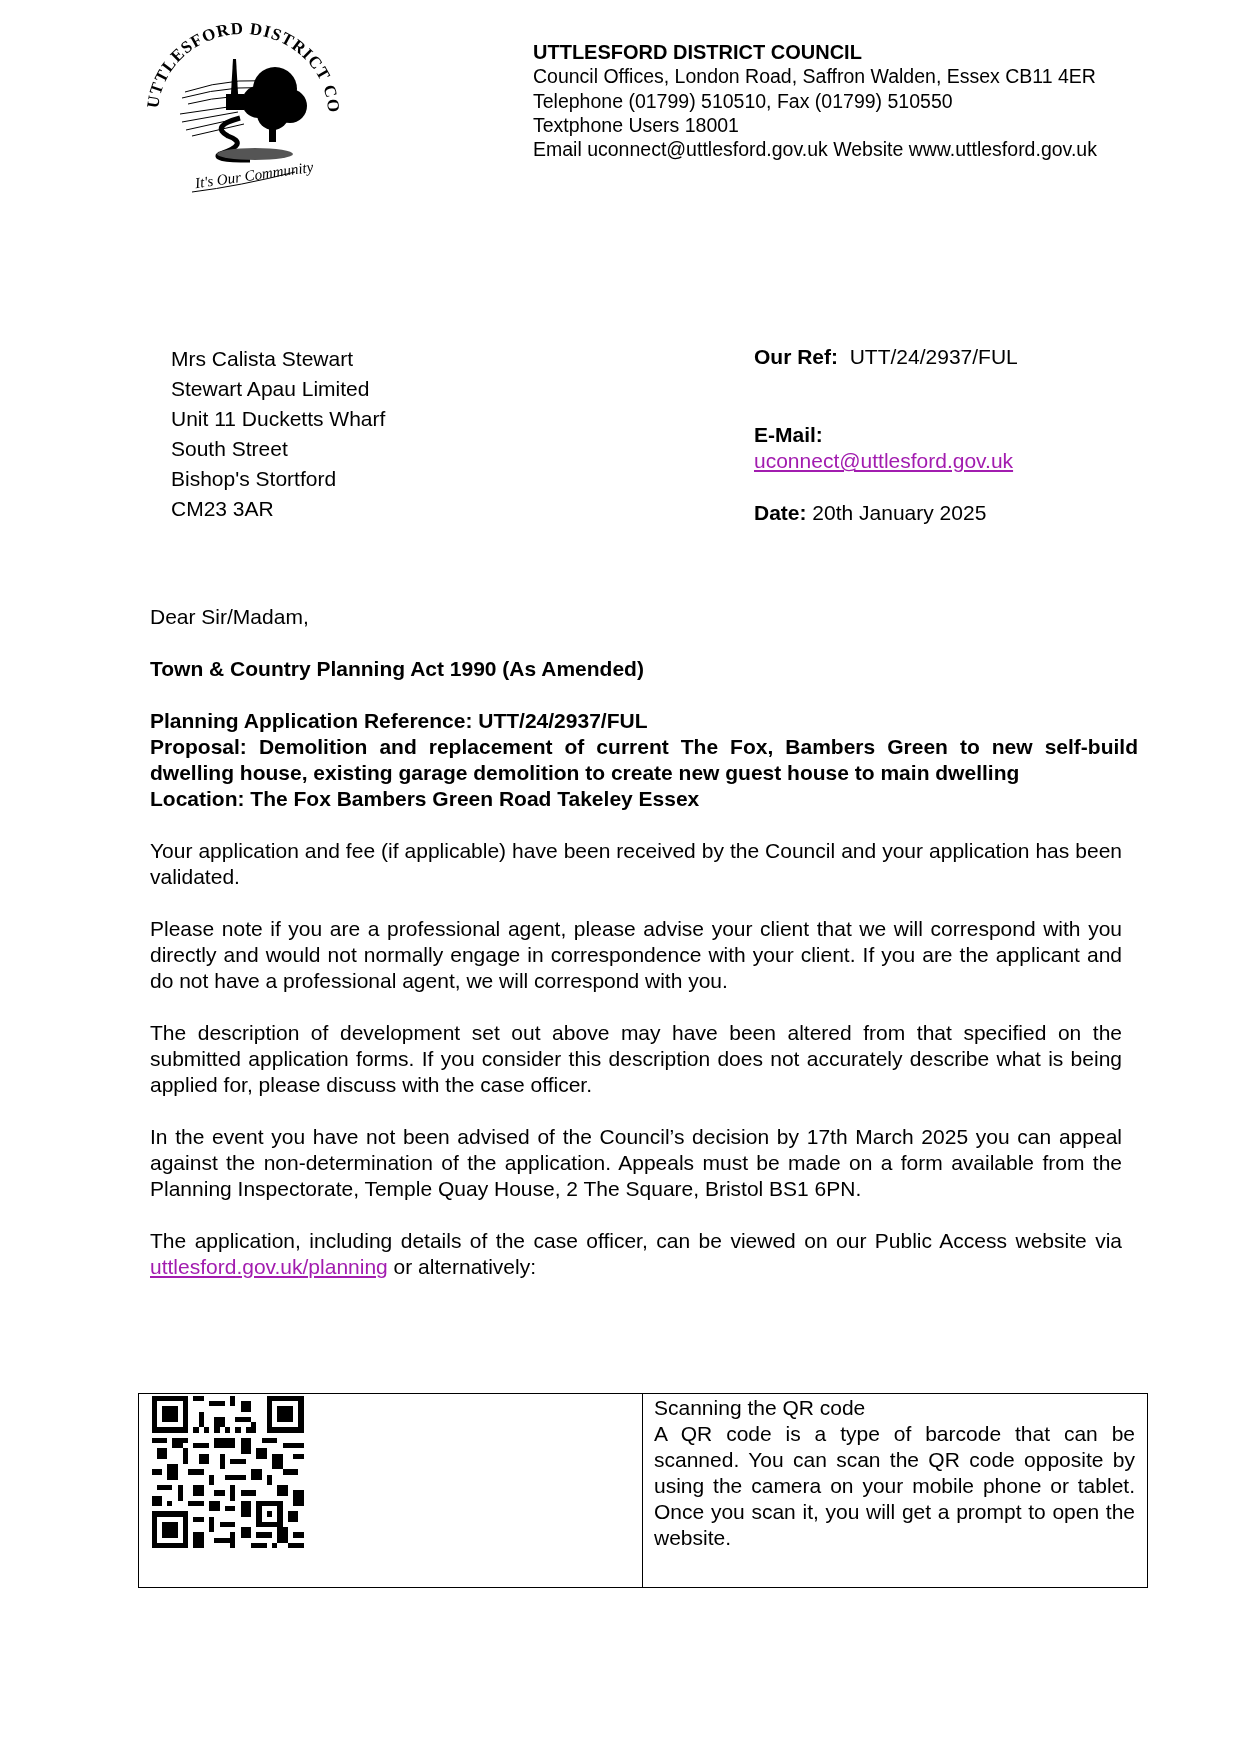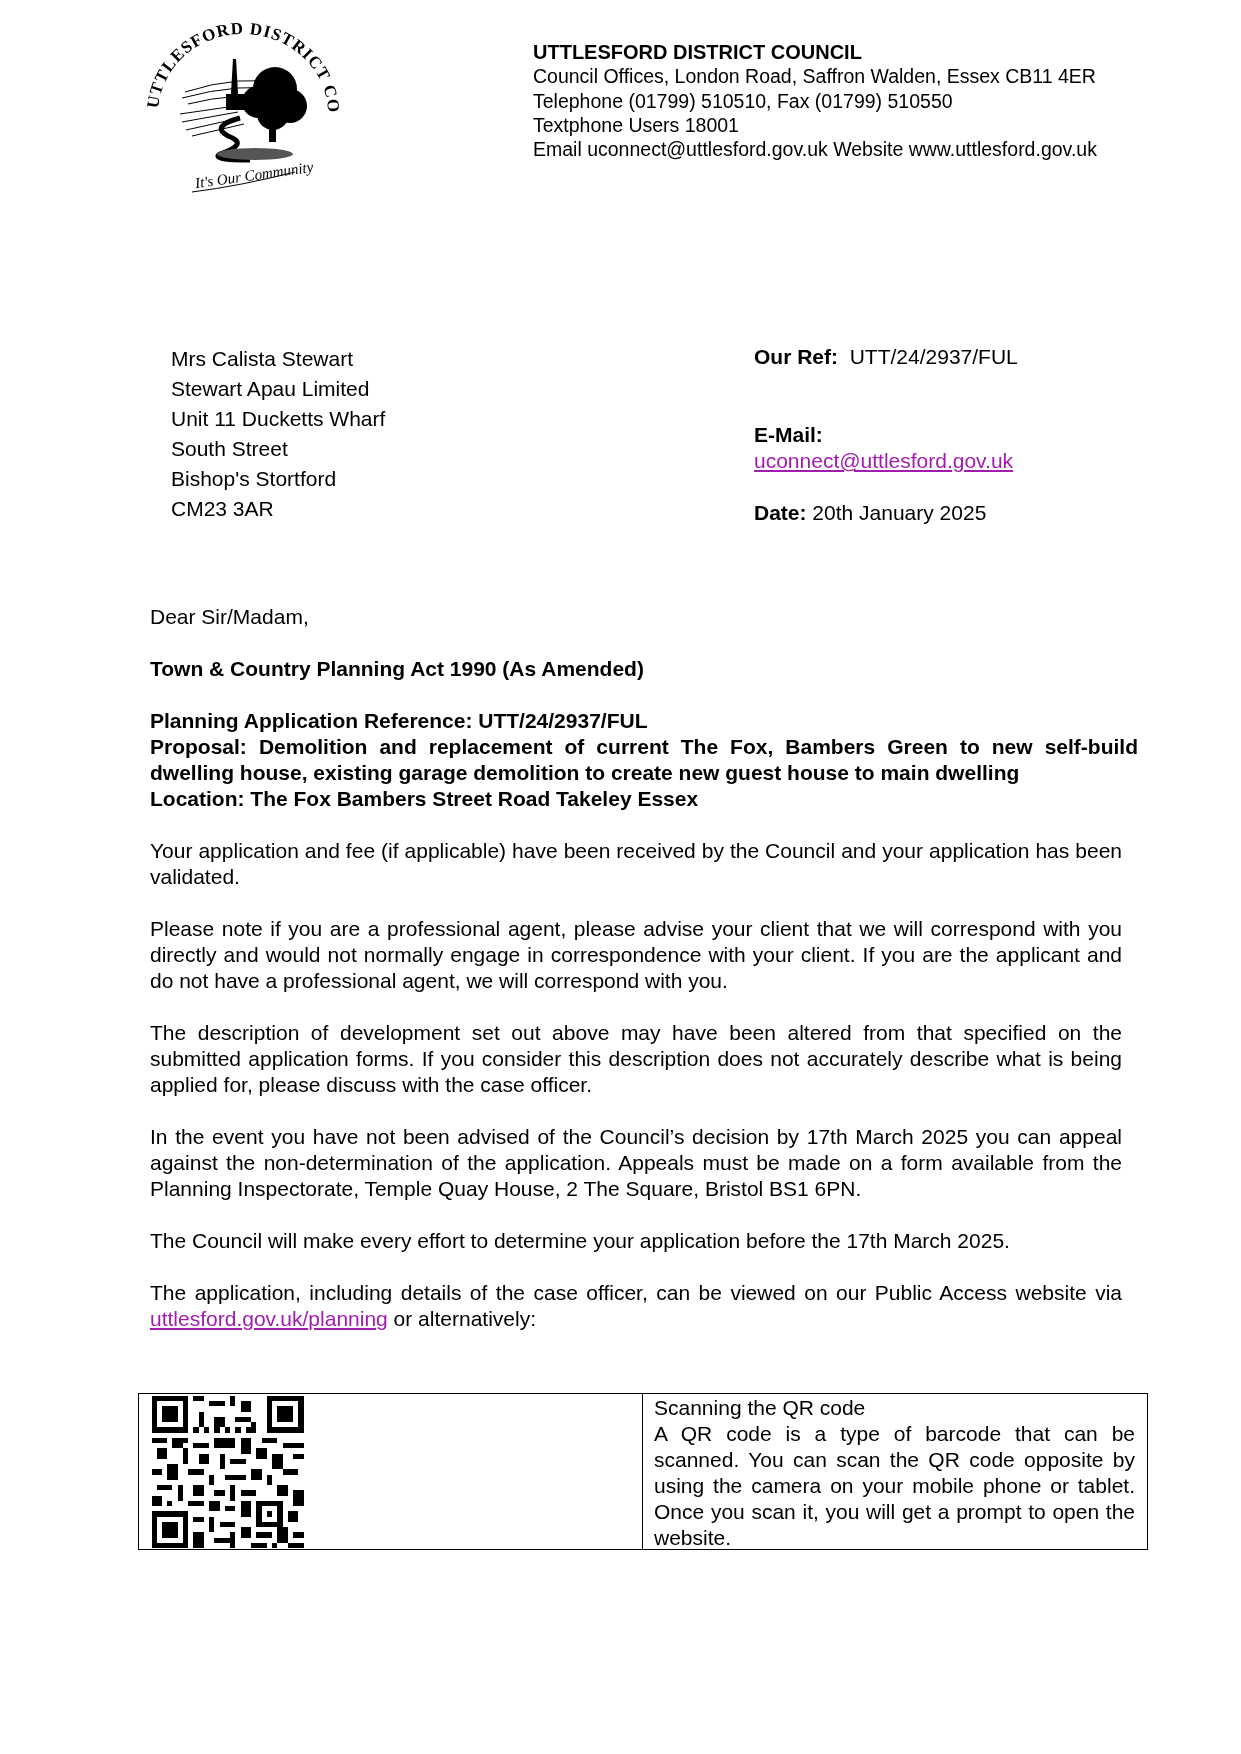--- a/index.html
+++ b/index.html
@@ -10,21 +10,21 @@
   .header { left: 533px; top: 40px; font-size: 19.5px; line-height: 24.3px; }
   .header .org { font-weight: bold; font-size: 20px; }
   .addr { left: 171px; top: 344px; font-size: 21px; line-height: 30px; }
   .refs { left: 754px; top: 344px; font-size: 21px; line-height: 26px; }
   .refs b { font-weight: bold; }
   .link { color: #a21caf; text-decoration: underline; }
   .body { left: 150px; top: 604px; width: 988px; font-size: 21px; line-height: 26px; }
   .body p { margin: 0 16px 26px 0; text-align: justify; }
   .body .bold { font-weight: bold; }
   .body .tight { margin: 0; }
-  .qrtable { left: 138px; top: 1393px; width: 1010px; height: 157px;
+  .qrtable { left: 138px; top: 1393px; width: 1010px; height: 195px;
              border: 1.5px solid #000; display: flex; box-sizing: border-box; }
   .qrcell { width: 503px; border-right: 1.5px solid #000; position: relative; }
   .qrcode { position: absolute; left: 11px; top: 2px; width: 155px; height: 152px; }
   .infocell { flex: 1; padding: 1px 12px 0 11px; font-size: 21px; line-height: 26px; text-align: justify; }
 </style>
 </head>
 <body>
 
 <div class="abs logo">
   <svg width="210" height="190" viewBox="0 0 210 190">
@@ -88,26 +88,25 @@
     <b>Date:</b>
     <span>20th January 2025</span>
   </div>
 </div>
 
 <div class="abs body">
   <p>Dear Sir/Madam,</p>
   <p class="bold">Town &amp; Country Planning Act 1990 (As Amended)</p>
   <p class="bold tight">Planning Application Reference: UTT/24/2937/FUL</p>
   <p class="bold tight">Proposal: Demolition and replacement of current The Fox, Bambers Green to new self-build dwelling house, existing garage demolition to create new guest house to main dwelling</p>
-  <p class="bold">Location: The Fox  Bambers Street Road Takeley Essex</p>
+  <p class="bold">Location: The Fox  Bambers Green Road Takeley Essex</p>
   <p>Your application and fee (if applicable) have been received by the Council and your application has been validated.</p>
   <p>Please note if you are a professional agent, please advise your client that we will correspond with you directly and would not normally engage in correspondence with your client. If you are the applicant and do not have a professional agent, we will correspond with you.</p>
   <p>The description of development set out above may have been altered from that specified on the submitted application forms. If you consider this description does not accurately describe what is being applied for, please discuss with the case officer.</p>
   <p>In the event you have not been advised of the Council’s decision by 17th March 2025 you can appeal against the non-determination of the application.  Appeals must be made on a form available from the Planning Inspectorate, Temple Quay House, 2 The Square, Bristol BS1 6PN.</p>
-  <p>The Council will make every effort to determine your application before the 17th March 2025.</p>
   <p><span>The application, including details of the case officer, can be viewed on our Public Access website via </span><a class="link">uttlesford.gov.uk/planning</a><span> or alternatively:</span></p>
 </div>
 
 <div class="abs qrtable">
   <div class="qrcell">
     <svg class="qrcode" viewBox="0 0 29 29" shape-rendering="crispEdges">
       <rect width="29" height="29" fill="#fff"></rect>
       <g fill="#000">
         <path d="M0 0h7v7H0zM1 1v5h5V1zM2 2h3v3H2z" fill-rule="evenodd"></path>
         <path d="M22 0h7v7h-7zM23 1v5h5V1zM24 2h3v3h-3z" fill-rule="evenodd"></path>

